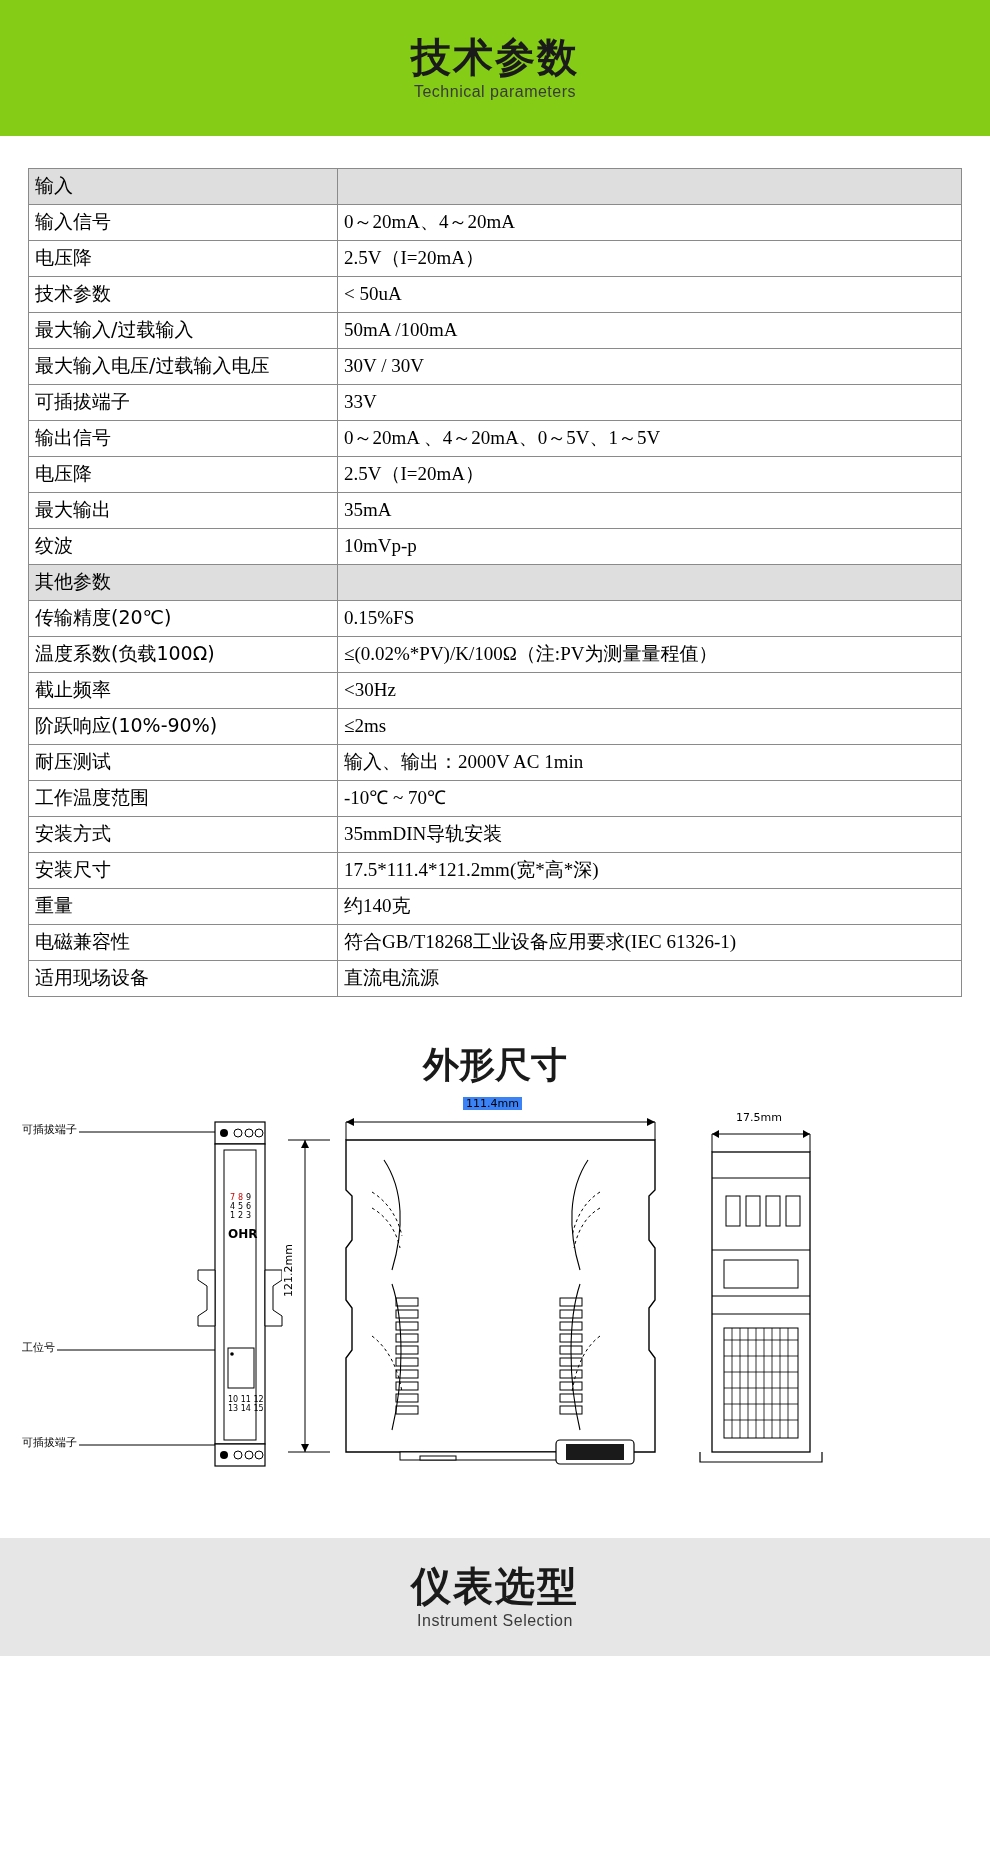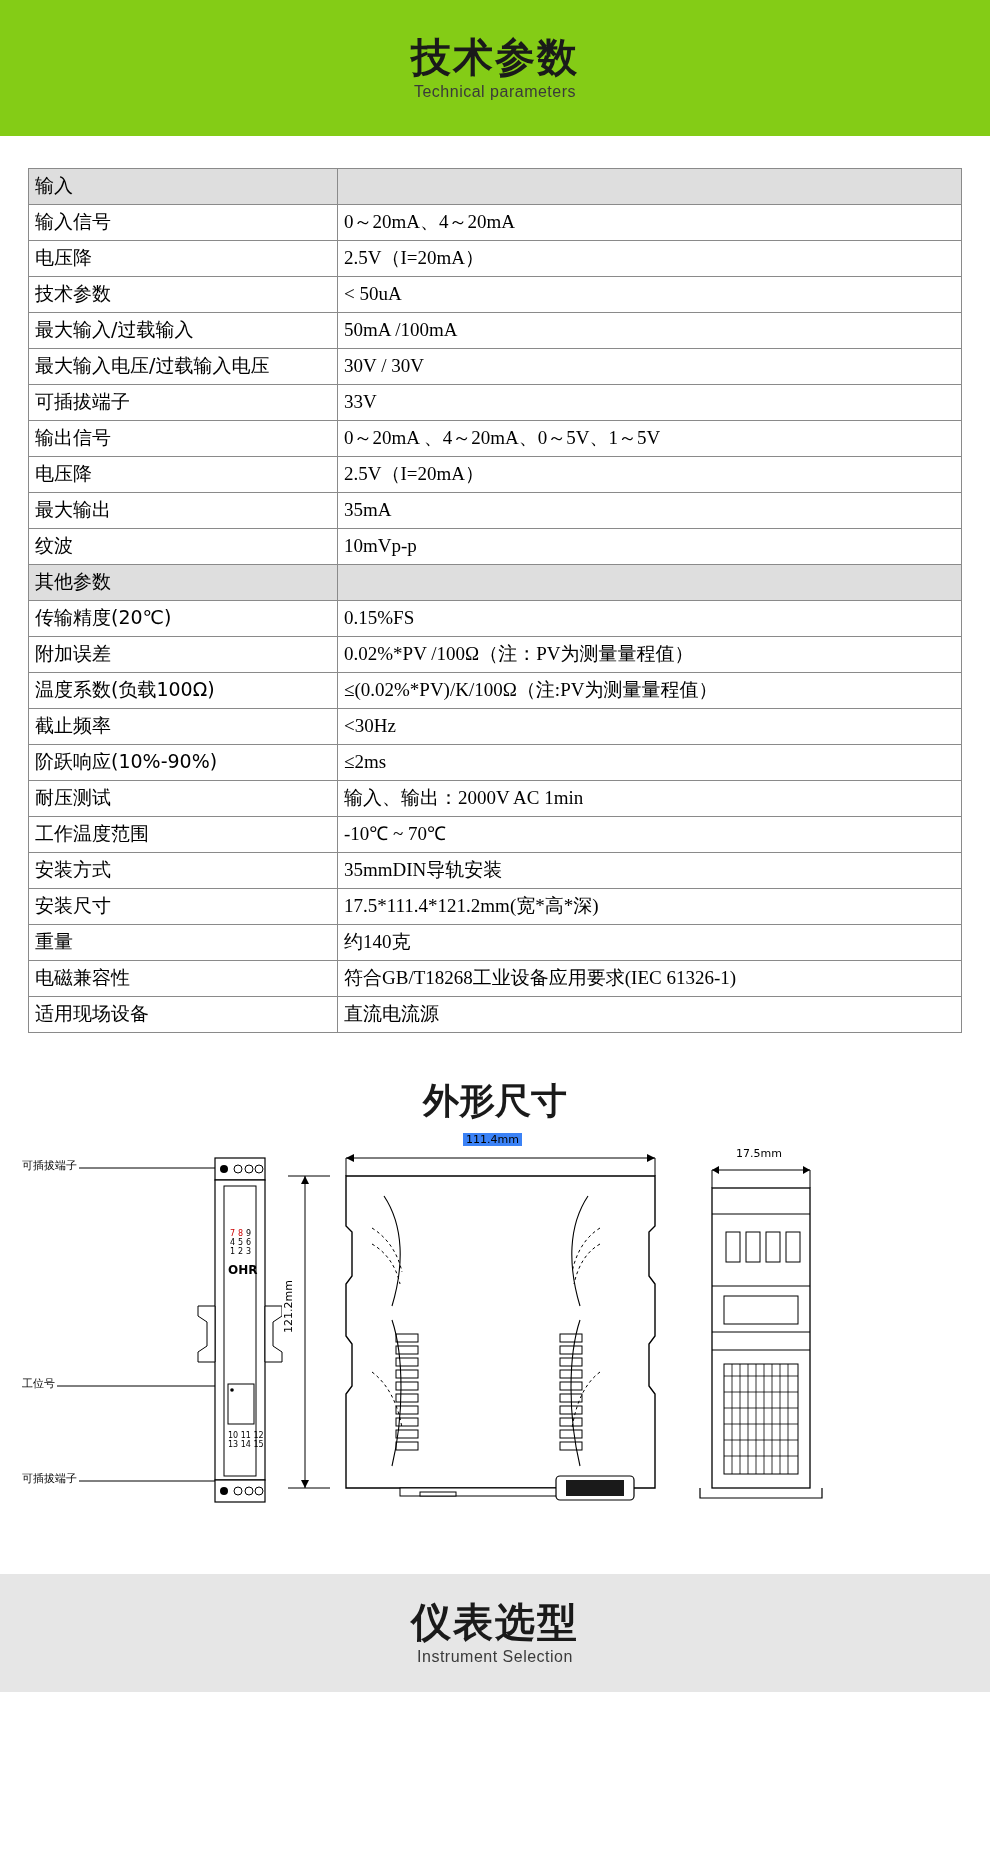--- a/index.html
+++ b/index.html
@@ -183,24 +183,20 @@
             <td class="label">纹波</td>
             <td class="value">10mVp-p</td>
           </tr>
           <tr class="section">
             <td class="label">其他参数</td>
             <td class="value"></td>
           </tr>
           <tr>
             <td class="label">传输精度(20℃)</td>
             <td class="value">0.15%FS</td>
-          </tr>
-          <tr>
-            <td class="label">附加误差</td>
-            <td class="value">0.02%*PV /100Ω（注：PV为测量量程值）</td>
           </tr>
           <tr>
             <td class="label">温度系数(负载100Ω)</td>
             <td class="value">≤(0.02%*PV)/K/100Ω（注:PV为测量量程值）</td>
           </tr>
           <tr>
             <td class="label">截止频率</td>
             <td class="value">&lt;30Hz</td>
           </tr>
           <tr>

